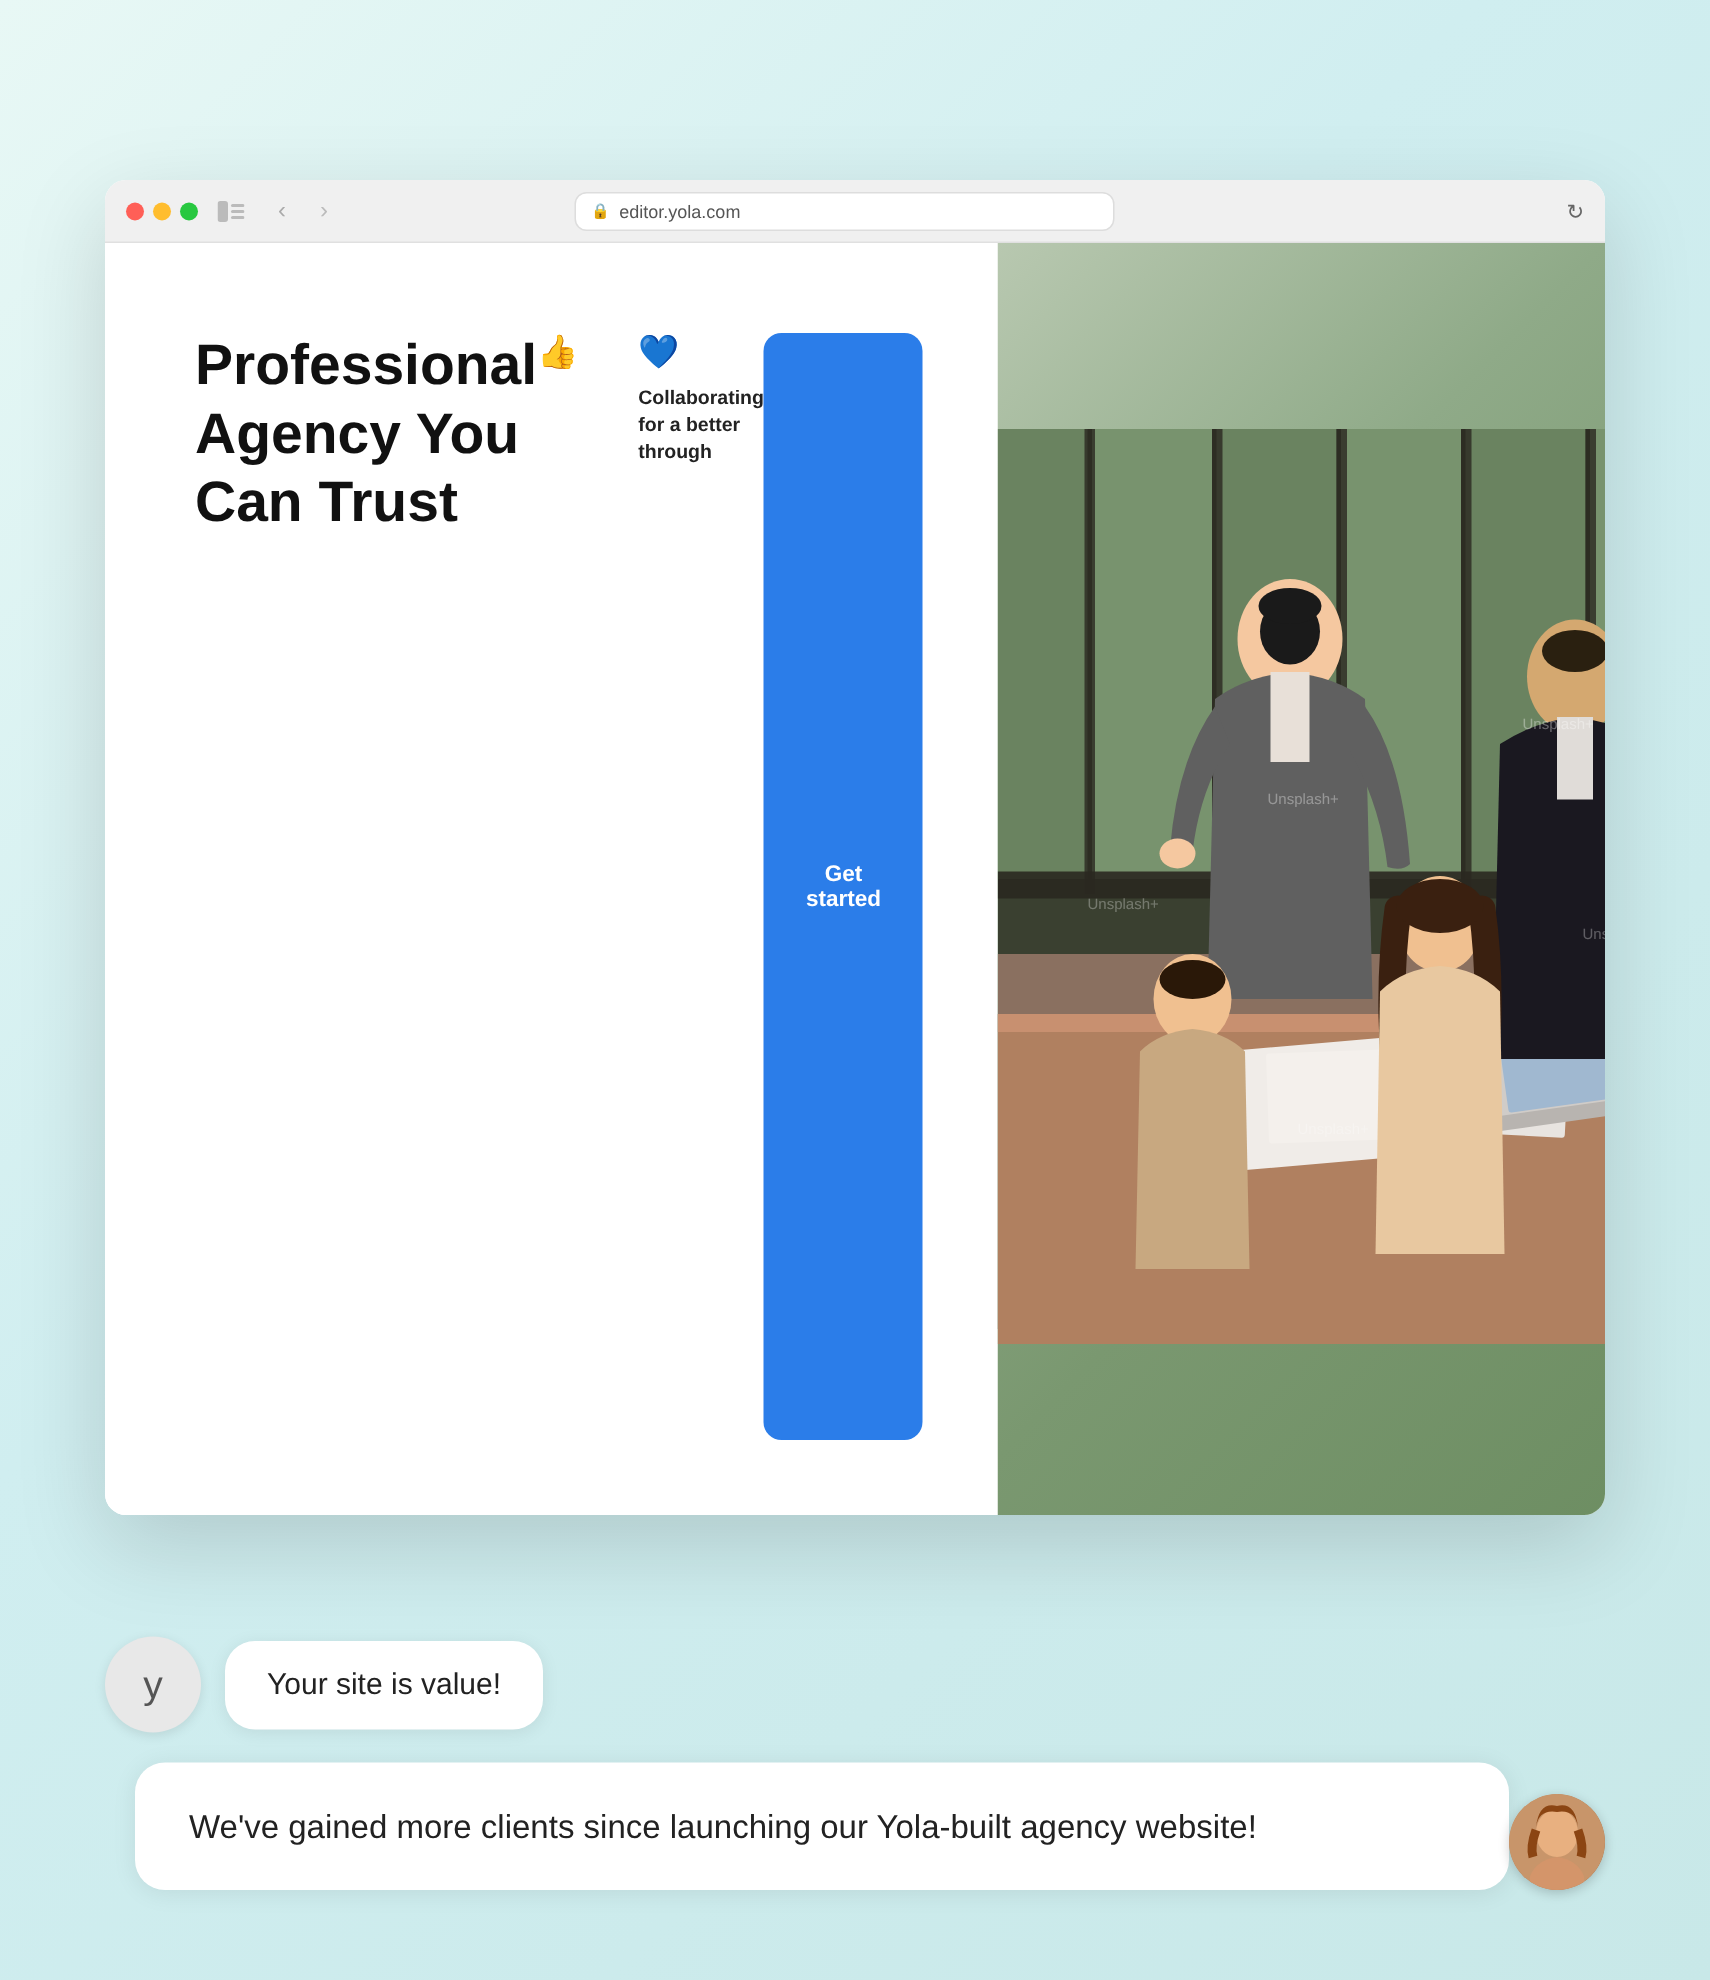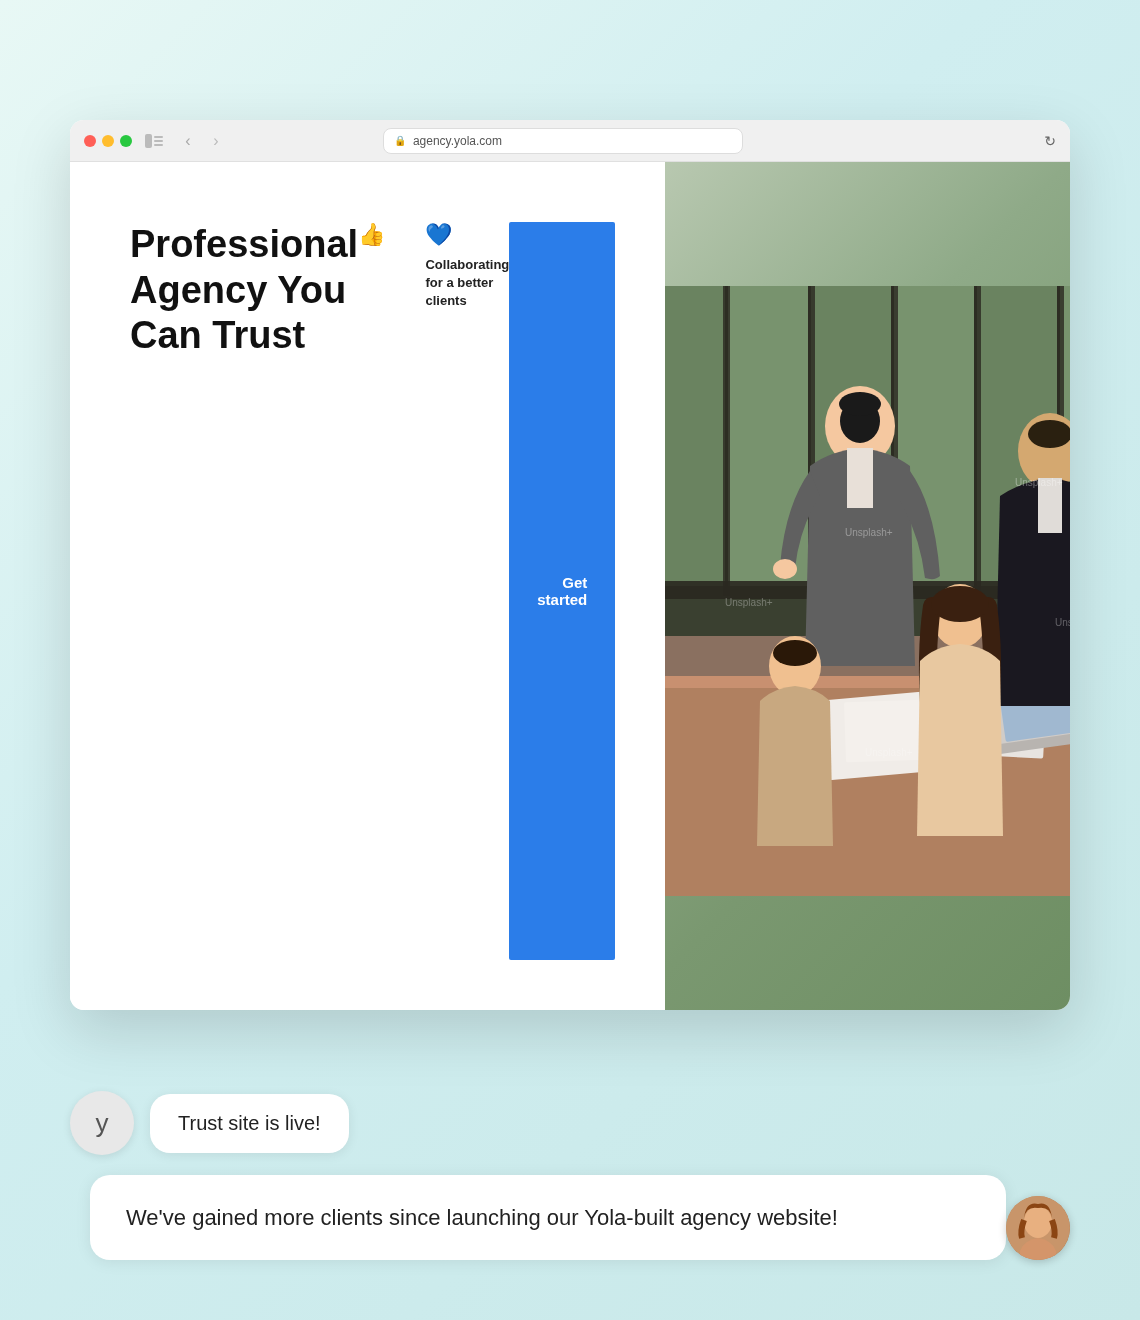--- a/index.html
+++ b/index.html
@@ -146,27 +146,26 @@
       font-size: 13px;
       font-weight: 700;
       color: #222;
       line-height: 1.4;
     }
 
     .cta-button {
       background: #2b7de9;
       color: #fff;
       border: none;
-      border-radius: 2px;
+      border-radius: 12px;
       padding: 12px 28px;
       font-size: 15px;
       font-weight: 600;
       cursor: pointer;
       width: fit-content;
-      text-align: right;
     }
 
     .hero-right {
       flex: 0 0 50%;
       overflow: hidden;
       position: relative;
     }
 
     .hero-image-placeholder {
       width: 100%;
@@ -276,37 +275,37 @@
         <rect x="9" y="6" width="9" height="2" rx="1" fill="#bbb"></rect>
         <rect x="9" y="10" width="9" height="2" rx="1" fill="#bbb"></rect>
       </svg>
     </div>
     <div class="nav-arrows">
       <span class="browser-icon" style="color:#aaa; font-size:16px;">‹</span>
       <span class="browser-icon" style="color:#bbb; font-size:16px;">›</span>
     </div>
     <div class="address-bar">
       <span class="lock-icon">🔒</span>
-      <span>agency.yola.com</span>
+      <span>editor.yola.com</span>
     </div>
     <span class="reload-btn" style="margin-left:auto;">↻</span>
   </div>
 
   <div class="browser-content">
 
     <div class="hero-left">
       <h1 class="hero-title">Professional Agency You Can Trust</h1>
 
       <div class="features-row">
         <div class="feature-item">
           <span class="feature-icon">👍</span>
         </div>
         <div class="feature-item">
           <span class="feature-icon">💙</span>
-          <span class="feature-label">Collaborating for a better clients</span>
+          <span class="feature-label">Collaborating for a better through</span>
         </div>
       </div>
 
       <button class="cta-button">Get started</button>
     </div>
 
     <div class="hero-right">
       <div class="hero-image-placeholder">
         <svg class="scene-svg" viewBox="0 0 500 600" xmlns="http://www.w3.org/2000/svg">
 
@@ -391,21 +390,21 @@
   </div>
 </div>
 
 <div class="chat-area">
 
   <div class="chat-bubble-left">
     <div class="yola-avatar">
       <span>y</span>
     </div>
     <div class="chat-text-bubble">
-      <span>Trust site is live!</span>
+      <span>Your site is value!</span>
     </div>
   </div>
 
   <div class="chat-bubble-right">
     <div class="chat-text-bubble-large">
       <span>We've gained more clients since launching our Yola-built agency website!</span>
     </div>
     <div class="user-avatar">
       <svg width="64" height="64" viewBox="0 0 64 64">
         <circle cx="32" cy="32" r="32" fill="#c8956a"></circle>

